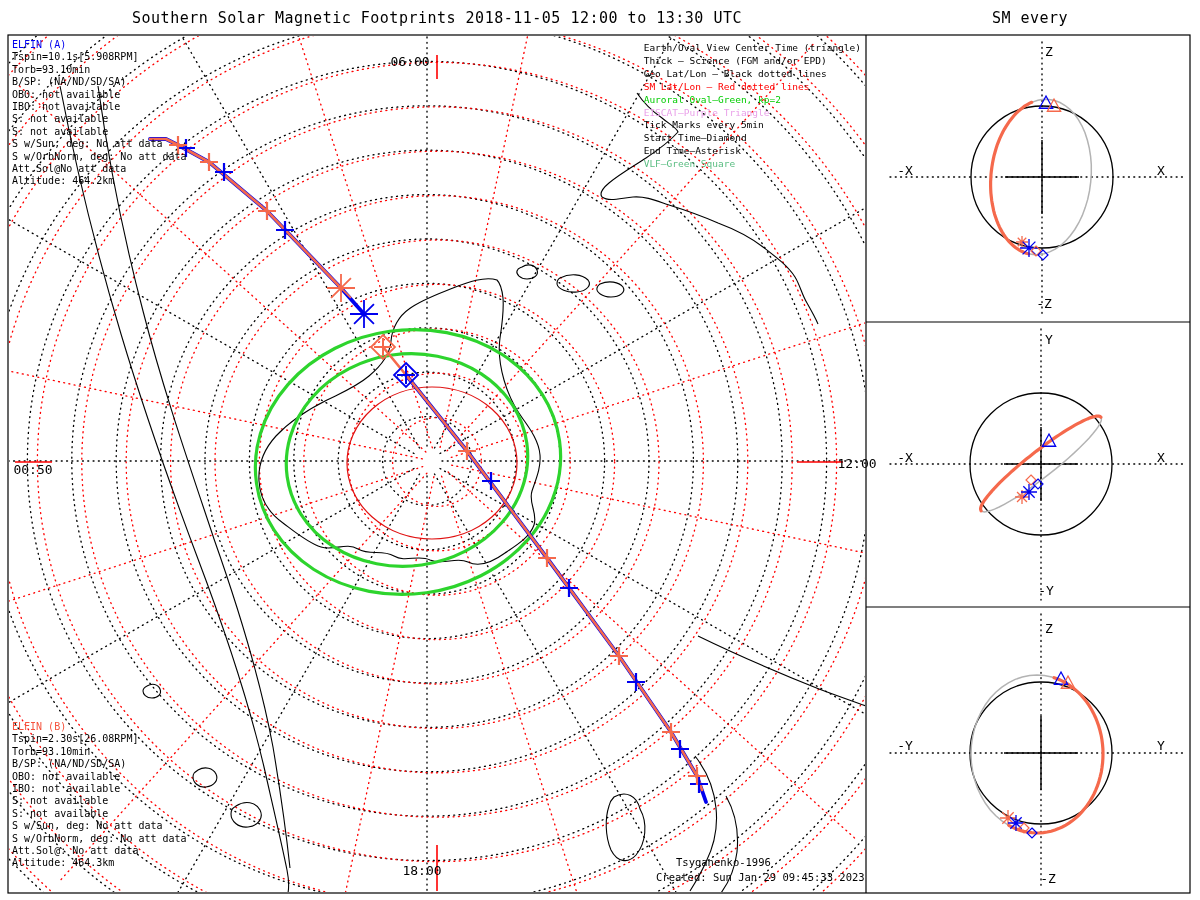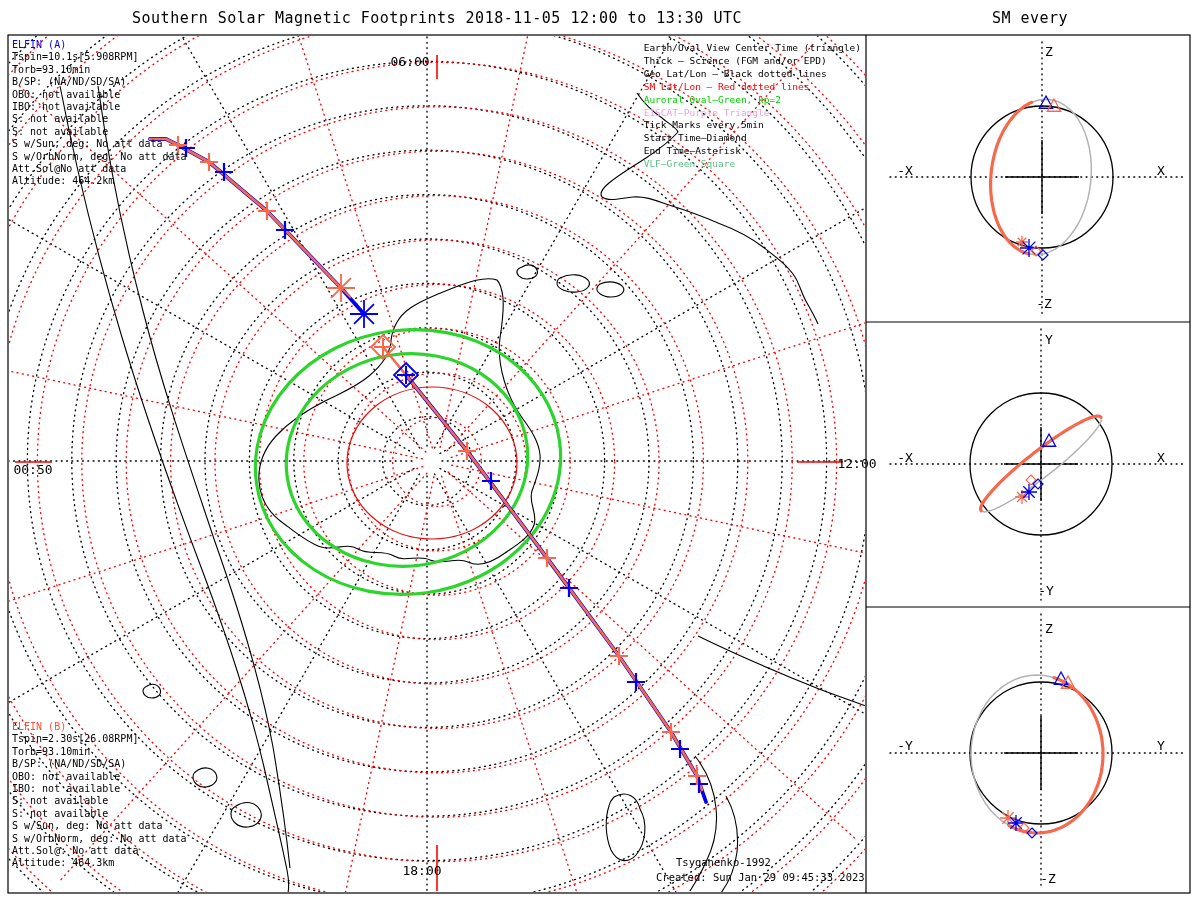--- a/index.html
+++ b/index.html
@@ -173,21 +173,21 @@
         <path d="M1008,823H1024M1016,815V831M1010.32,817.32L1021.68,828.68M1010.32,828.68L1021.68,817.32" stroke="#0000ee" stroke-width="1.3" fill="none"></path>
         <path d="M1024,823L1029,828L1024,833L1019,828Z" stroke="#f5694c" stroke-width="1.2" fill="none"></path>
         <path d="M1032,828L1037,833L1032,838L1027,833Z" stroke="#0000ee" stroke-width="1.2" fill="none"></path>
       </g>
     </svg>
   <div class="txt title" id="main-title">Southern Solar Magnetic Footprints 2018-11-05 12:00 to 13:30 UTC</div>
   <div class="txt title" id="sm-title">SM every</div>
   <div class="txt info" id="elfin-a"><div class="" style="color: rgb(0, 0, 238);">ELFIN (A)</div><div class="">Tspin=10.1s[5.908RPM]</div><div class="">Torb=93.10min</div><div class="">B/SP: (NA/ND/SD/SA)</div><div class="">OBO: not available</div><div class="">IBO: not available</div><div class="">S: not available</div><div class="">S: not available</div><div class="">S w/Sun, deg: No att data</div><div class="">S w/OrbNorm, deg: No att data</div><div class="">Att.Sol@No att data</div><div class="">Altitude: 464.2km</div></div>
   <div class="txt info" id="elfin-b"><div class="" style="color: rgb(245, 82, 60);">ELFIN (B)</div><div class="">Tspin=2.30s[26.08RPM]</div><div class="">Torb=93.10min</div><div class="">B/SP: (NA/ND/SD/SA)</div><div class="">OBO: not available</div><div class="">IBO: not available</div><div class="">S: not available</div><div class="">S: not available</div><div class="">S w/Sun, deg: No att data</div><div class="">S w/OrbNorm, deg: No att data</div><div class="">Att.Sol@: No att data</div><div class="">Altitude: 464.3km</div></div>
   <div class="txt legend" id="legend"><div class="" style="color: rgb(0, 0, 0);">Earth/Oval View Center Time (triangle)</div><div class="" style="color: rgb(0, 0, 0);">Thick — Science (FGM and/or EPD)</div><div class="" style="color: rgb(0, 0, 0);">Geo Lat/Lon — Black dotted lines</div><div class="" style="color: rgb(255, 0, 0);">SM Lat/Lon — Red dotted lines</div><div class="" style="color: rgb(0, 204, 0);">Auroral Oval—Green, kp=2</div><div class="" style="color: rgb(233, 160, 233);">EISCAT—Purple Triangle</div><div class="" style="color: rgb(0, 0, 0);">Tick Marks every 5min</div><div class="" style="color: rgb(0, 0, 0);">Start Time—Diamond</div><div class="" style="color: rgb(0, 0, 0);">End Time—Asterisk</div><div class="" style="color: rgb(90, 189, 130);">VLF—Green Square</div></div>
-  <div class="txt credit" id="credit-model">Tsyganenko-1992</div>
+  <div class="txt credit" id="credit-model">Tsyganenko-1996</div>
   <div class="txt credit" id="credit-created">Created: Sun Jan 29 09:45:33 2023</div>
   <div id="gen-labels">
       <div class="txt mlt" style="left: 410px; top: 61px;">06:00</div>
       <div class="txt mlt" style="left: 33px; top: 469px;">00:50</div>
       <div class="txt mlt" style="left: 857px; top: 463px;">12:00</div>
       <div class="txt mlt" style="left: 422px; top: 870px;">18:00</div>
       <div class="txt axlbl" style="left: 1049px; top: 51px;">Z</div>
       <div class="txt axlbl" style="left: 1044px; top: 303px;">-Z</div>
       <div class="txt axlbl" style="left: 905px; top: 170px;">-X</div>
       <div class="txt axlbl" style="left: 1161px; top: 170px;">X</div>

